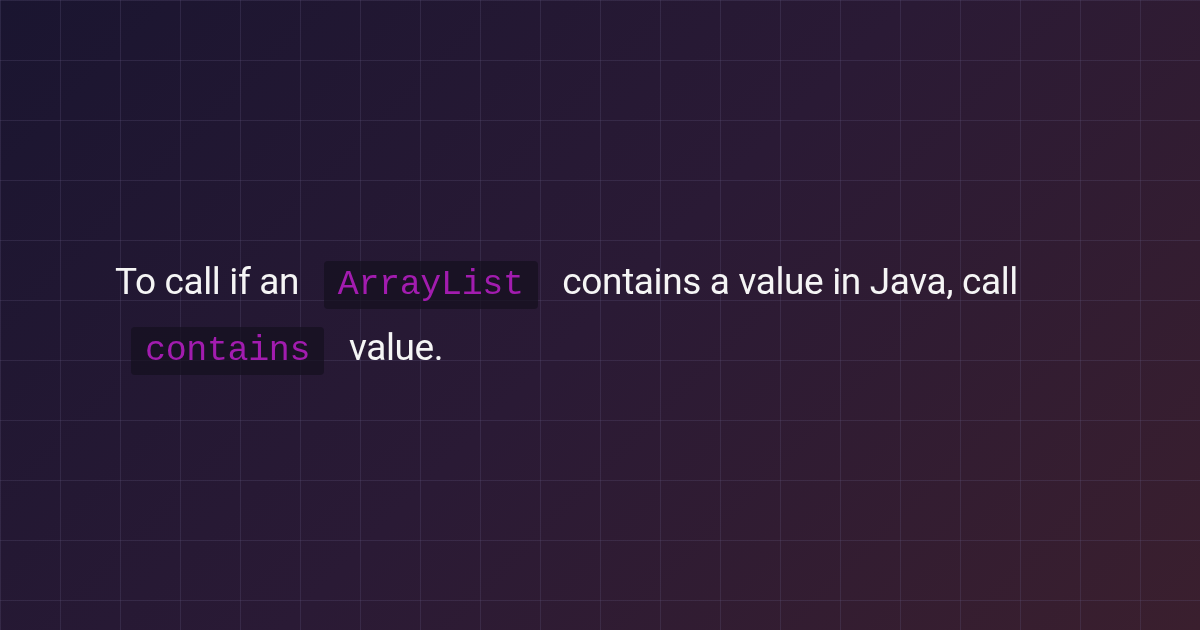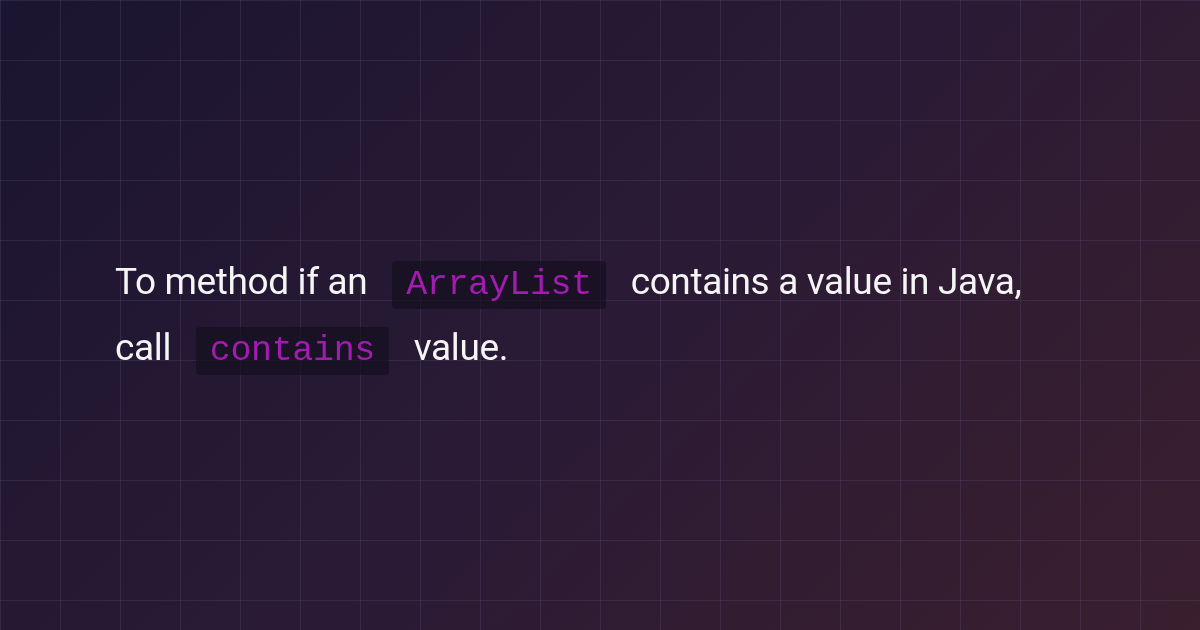--- a/index.html
+++ b/index.html
@@ -46,14 +46,14 @@
       font-weight: 400;
       margin: 0 16px;
     }
   </style>
 </head>
 <body>
 
 <div class="grid-overlay"></div>
 
 <div class="content">
-  <span>To method if an </span><span class="code-inline">ArrayList</span><span> contains a value in Java, call </span><span class="code-inline">contains</span><span> value.</span>
+  <span>To call if an </span><span class="code-inline">ArrayList</span><span> contains a value in Java, call </span><span class="code-inline">contains</span><span> value.</span>
 </div>
 
 </body></html>

